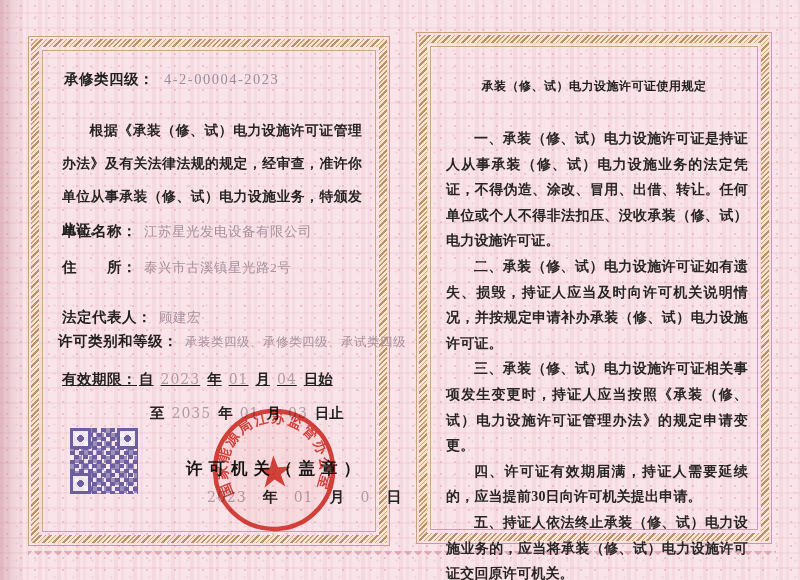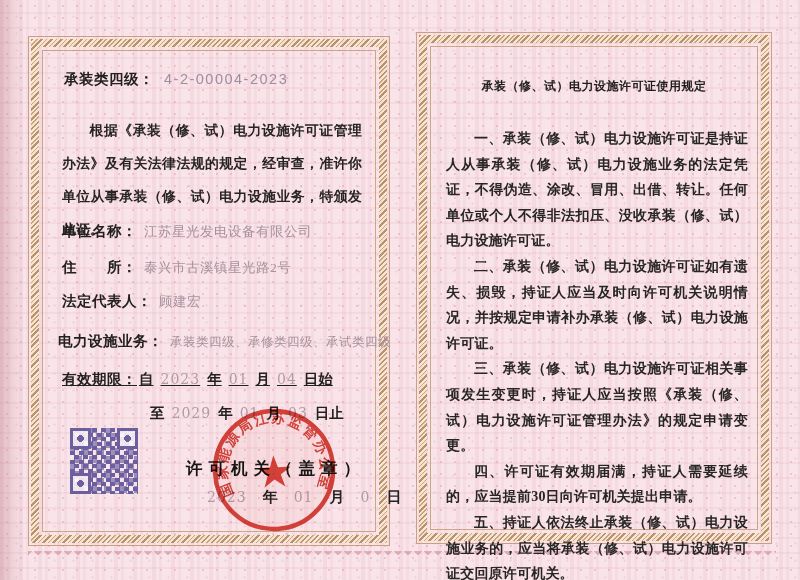--- a/index.html
+++ b/index.html
@@ -43,29 +43,29 @@
       #bb9168 0 2px, rgba(246,231,216,.95) 2px 4px,
       #caa37a 4px 5px, rgba(243,225,207,.9) 5px 7px) 8;
   }
   .frame-inner{position:absolute;inset:20px;border:1px solid rgba(185,139,92,.7);}
   
   .lp-line{position:absolute;white-space:nowrap;color:#23211f;font-weight:bold;}
   .lbl{font-size:14.5px;letter-spacing:.5px;}
   .val{font-weight:normal;color:#a8909d;font-size:13.5px;margin-left:7px;letter-spacing:.5px;}
   .license-row{left:42px;top:40px;}
   .license-no{font-weight:normal;color:#9f8ba0;font-size:14.5px;letter-spacing:1.5px;margin-left:10px;
-    font-family:Liberation Sans, sans-serif;}
+    font-family:Liberation Serif, serif;}
   .intro{
     position:absolute;left:40px;right:34px;top:84px;
     font-size:13.8px;line-height:33px;text-align:justify;text-indent:2em;
     font-weight:bold;color:#272523;letter-spacing:.2px;
   }
   .f-row0{left:40px;top:192px;}
   .f-row1{left:40px;top:228px;}
-  .f-row2{left:40px;top:262px;font-family:Liberation Mono, monospace;}
+  .f-row2{left:40px;top:278px;font-family:Liberation Mono, monospace;}
   .f-row3{left:36px;top:302px;}
   .f-row3 .val{font-size:12.5px;}
   .validity-row{left:40px;top:340px;text-decoration:underline;}
   .validity-row2{left:126px;top:374px;}
   .num{font-weight:normal;color:#b29aa6;font-size:14px;margin:0 5px;letter-spacing:1px;
     font-family:"DejaVu Serif",serif;}
   .dch{font-size:14.5px;margin:0 2px;}
   
   .qr{
     position:absolute;left:48px;top:398px;width:68px;height:66px;opacity:.85;
@@ -112,43 +112,43 @@
 <div class="sheet">
   <div class="sheet-edge-left"></div>
   <div class="deckle"></div>
 
   <div class="page page-left">
     <div class="frame-outer"></div>
     <div class="ornate"></div>
     <div class="frame-inner"></div>
 
     <div class="lp-line license-row">
-      <span class="lbl">承装类四级：</span><span class="license-no">4-2-00004-2023</span>
+      <span class="lbl">承修类四级：</span><span class="license-no">4-2-00004-2023</span>
     </div>
 
     <div class="intro">根据《承装（修、试）电力设施许可证管理办法》及有关法律法规的规定，经审查，准许你单位从事承装（修、试）电力设施业务，特颁发此证。</div>
 
     <div class="lp-line f-row0">
       <span class="lbl">单位名称：</span><span class="val">江苏星光发电设备有限公司</span>
     </div>
     <div class="lp-line f-row1">
       <span class="lbl">住　　所：</span><span class="val">泰兴市古溪镇星光路2号</span>
     </div>
     <div class="lp-line f-row2">
       <span class="lbl">法定代表人：</span><span class="val">顾建宏</span>
     </div>
     <div class="lp-line f-row3">
-      <span class="lbl">电力设施业务：</span><span class="val">承装类四级、承修类四级、承试类四级</span>
+      <span class="lbl">许可类别和等级：</span><span class="val">承装类四级、承修类四级、承试类四级</span>
     </div>
 
     <div class="lp-line validity-row">
       <span class="lbl">有效期限：</span><span class="dch">自</span><span class="num">2023</span><span class="dch">年</span><span class="num">01</span><span class="dch">月</span><span class="num">04</span><span class="dch">日始</span>
     </div>
     <div class="lp-line validity-row2">
-      <span class="dch">至</span><span class="num">2029</span><span class="dch">年</span><span class="num">01</span><span class="dch">月</span><span class="num">03</span><span class="dch">日止</span>
+      <span class="dch">至</span><span class="num">2035</span><span class="dch">年</span><span class="num">01</span><span class="dch">月</span><span class="num">03</span><span class="dch">日止</span>
     </div>
 
     <div class="qr">
         <span class="finder"></span>
       </div>
 
     <div class="lp-line authority-row">许可机关（盖章）</div>
 
     <div class="lp-line issue-row">
       <span class="num">2023</span><span class="dch">年</span><span class="num">01</span><span class="dch">月</span><span class="num">0</span><span class="dch">日</span>

